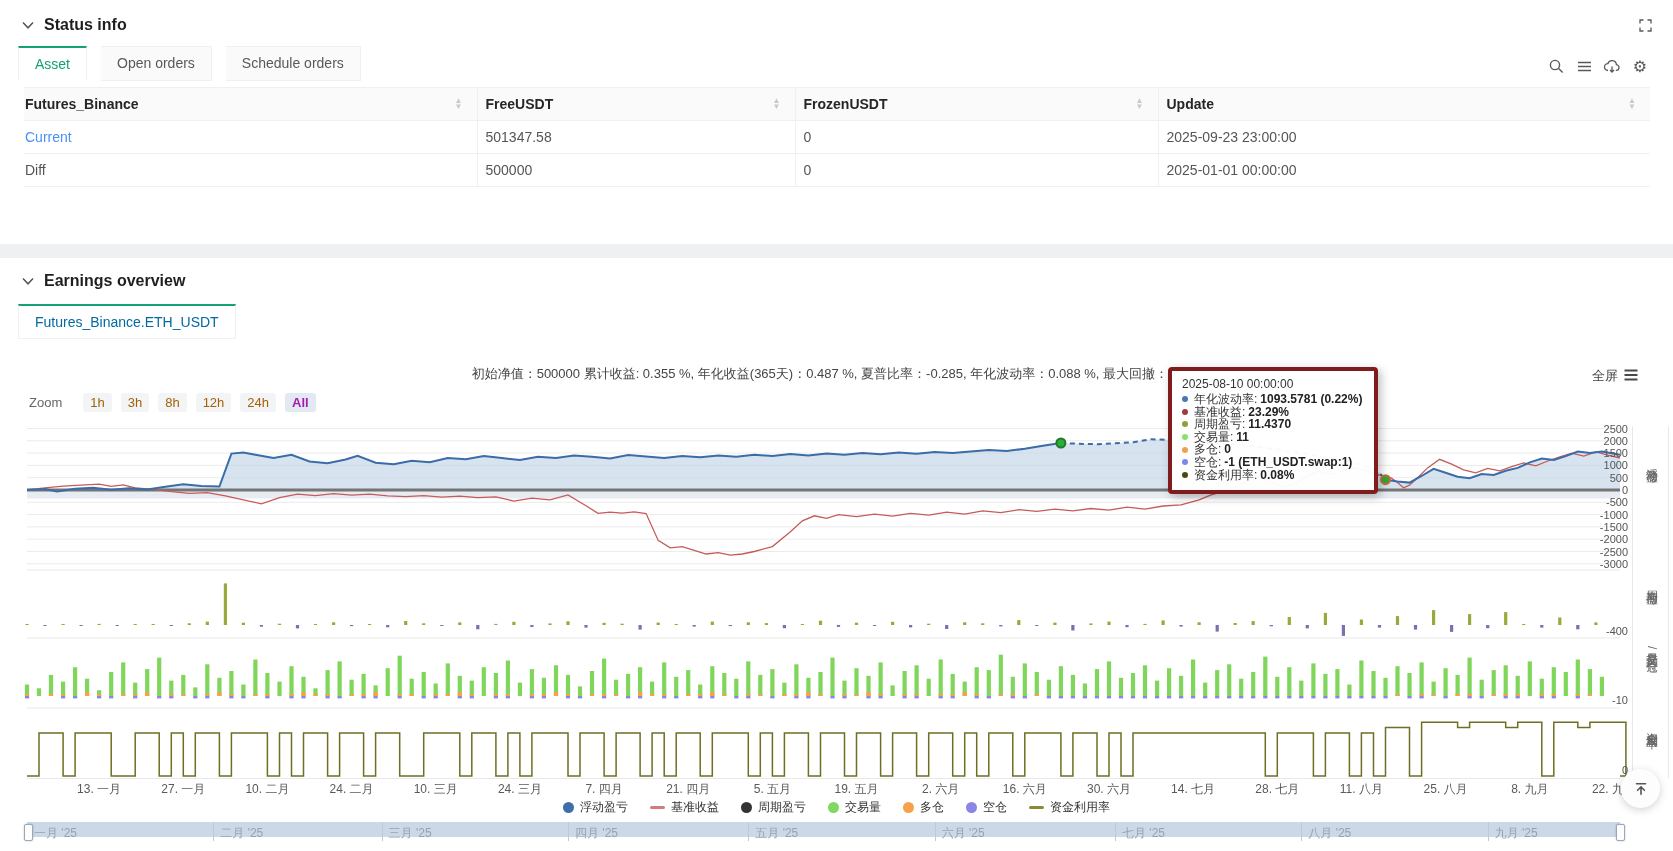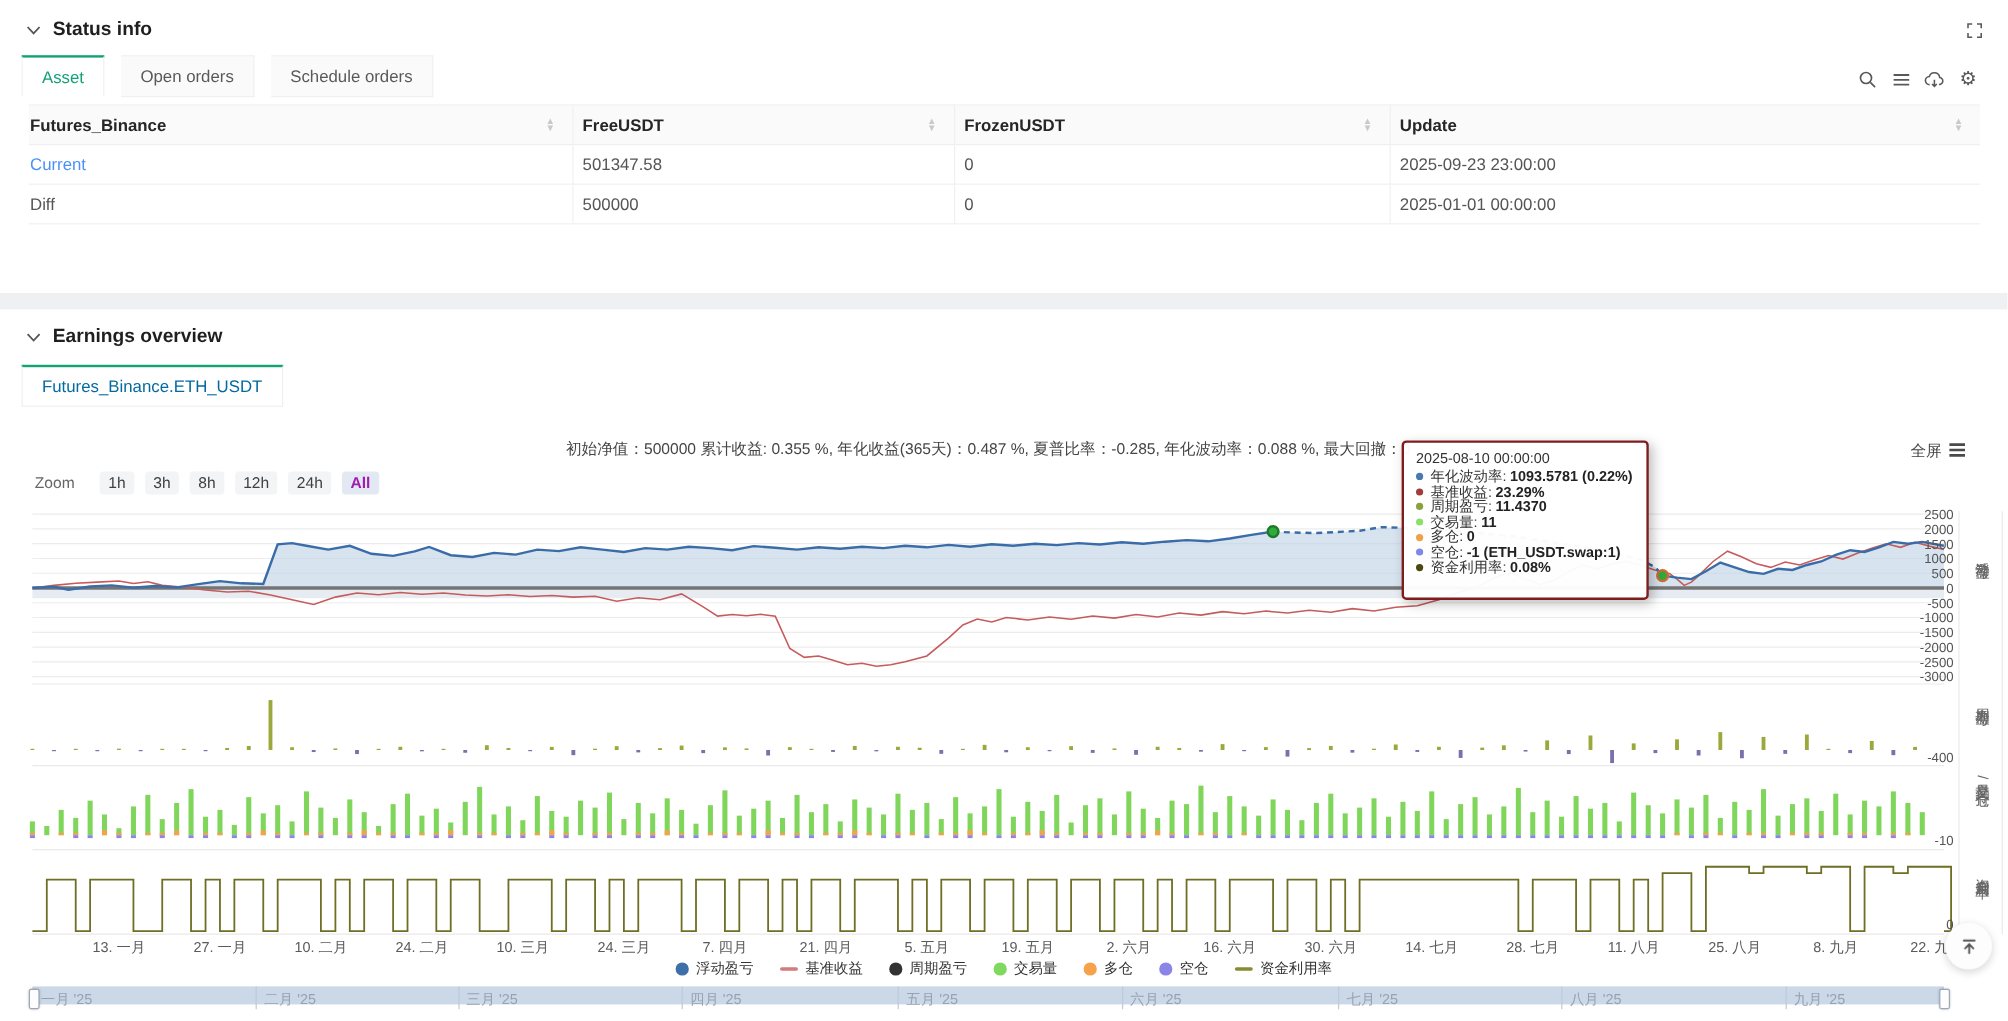--- a/index.html
+++ b/index.html
@@ -45,42 +45,42 @@
     border:1px solid #f0f0f0;border-top:2px solid #13a176;cursor:pointer;white-space:nowrap;
   }
   .chart-wrap{position:relative;height:506px;margin-top:2px;}
   .chart-title{
     position:absolute;top:24px;left:27px;width:1593px;text-align:center;
     font-size:13px;color:#454545;white-space:nowrap;
   }
   .fs-label{position:absolute;top:26px;left:1592px;font-size:13px;color:#444;cursor:pointer;}
   .chart-menu{position:absolute;top:26px;left:1623px;cursor:pointer;}
   .zoombar{position:absolute;top:52px;left:29px;display:flex;align-items:center;gap:21px;font-size:13px;color:#666;}
-  .zbtn{padding:2px 7px;border-radius:3px;background:#f3f4f6;color:#404040;font-size:13px;cursor:pointer;}
+  .zbtn{padding:2px 7px;border-radius:3px;background:#f3f4f6;color:#a16207;font-size:13px;cursor:pointer;}
   .zbtn.active{background:#e3e9f3;color:#a21caf;font-weight:700;}
   svg text{font-family:"Liberation Sans",sans-serif;}
   .vlabel{
     position:absolute;left:1640px;width:20px;color:#666;font-size:12px;
     writing-mode:vertical-rl;letter-spacing:1px;overflow:hidden;white-space:nowrap;
   }
   .legend{position:absolute;top:458px;left:0;width:1673px;display:flex;justify-content:center;gap:22px;align-items:center;}
   .lg-item{display:flex;align-items:center;gap:6px;font-size:12px;color:#333;cursor:pointer;}
   .lg-dot{width:11px;height:11px;border-radius:50%;}
   .lg-line{width:15px;height:3px;border-radius:2px;}
   .dz{position:absolute;top:481px;left:27px;width:1593px;height:15px;background:#cbd8e7;cursor:pointer;}
   .dz-sep{position:absolute;top:0;width:1px;height:19px;background:#bccbdb;}
   .dz-label{position:absolute;top:3px;font-size:12px;color:#94a3b3;white-space:nowrap;}
   .dz-handle{
     position:absolute;top:2px;width:7px;height:15px;background:#fdfdfd;border:1px solid #9aa8b8;border-radius:2px;
     box-shadow:0 0 2px rgba(0,0,0,.25);cursor:ew-resize;
   }
   .tooltip{
     position:absolute;top:26px;left:1168px;width:182px;background:rgba(255,255,255,.96);
-    border:2px solid #7f1d1d;border-radius:4px;box-shadow:3px 3px 10px rgba(0,0,0,.25);
-    padding:6px 10px 19px 10px;font-size:12px;color:#333;z-index:5;
+    border:4px solid #7f1d1d;border-radius:4px;box-shadow:3px 3px 10px rgba(0,0,0,.25);
+    padding:6px 10px 9px 10px;font-size:12px;color:#333;z-index:5;
   }
   .tt-title{margin-bottom:2px;color:#333;}
   .tt-row{display:flex;align-items:center;line-height:12.6px;white-space:nowrap;}
   .tt-dot{width:6px;height:6px;border-radius:50%;margin-right:6px;flex:none;}
   .tt-row b{color:#222;margin-left:3px;}
   .totop{
     position:fixed;left:1621px;top:769px;width:39px;height:39px;border-radius:50%;background:#fdfdfd;
     box-shadow:0 2px 8px rgba(0,0,0,.18);display:flex;align-items:center;justify-content:center;cursor:pointer;z-index:6;
   }
 </style>

